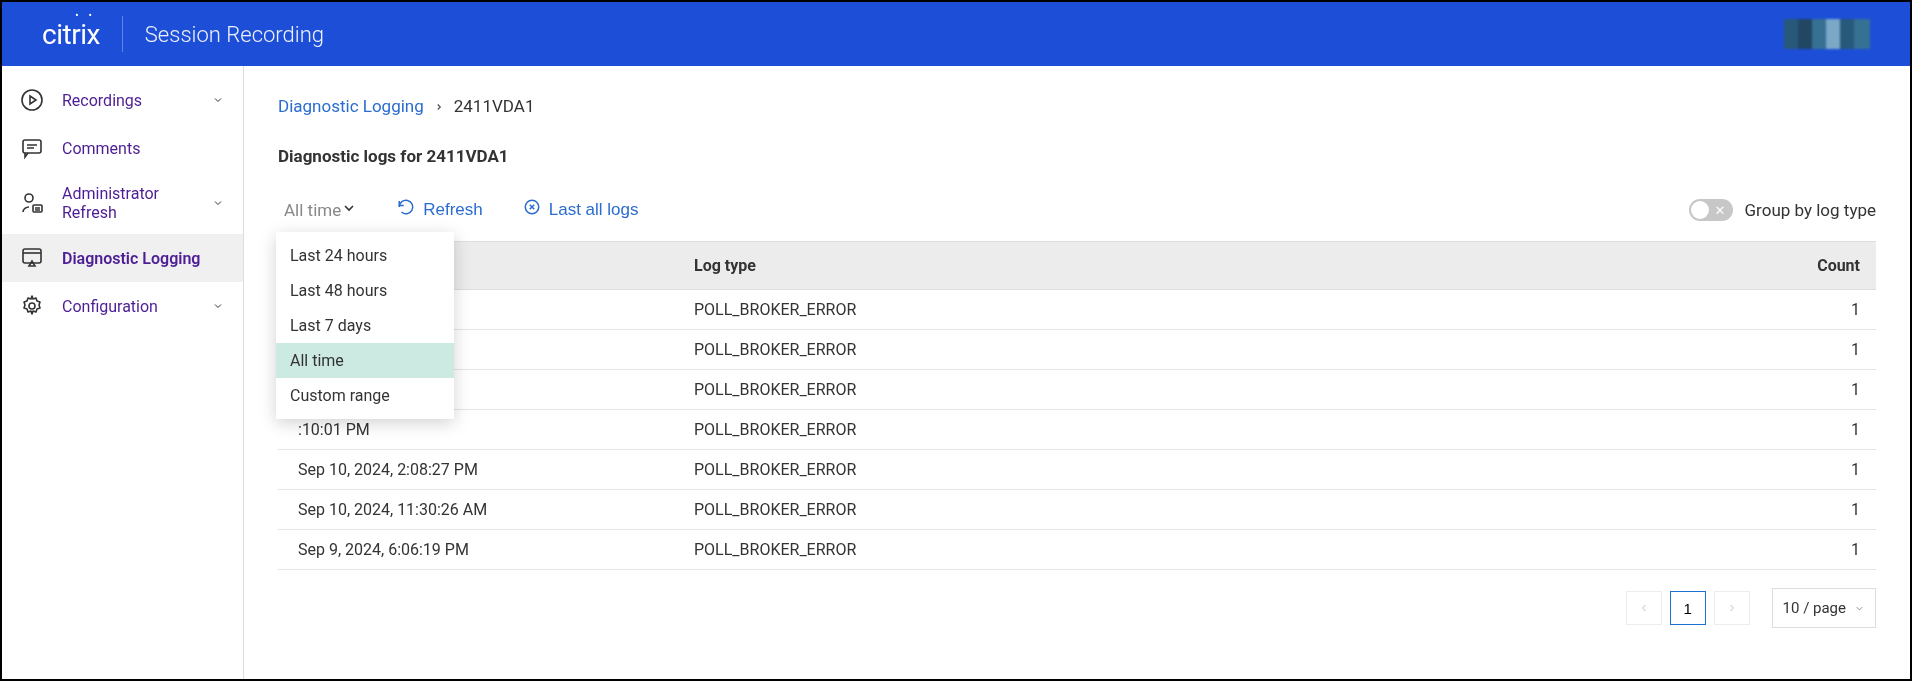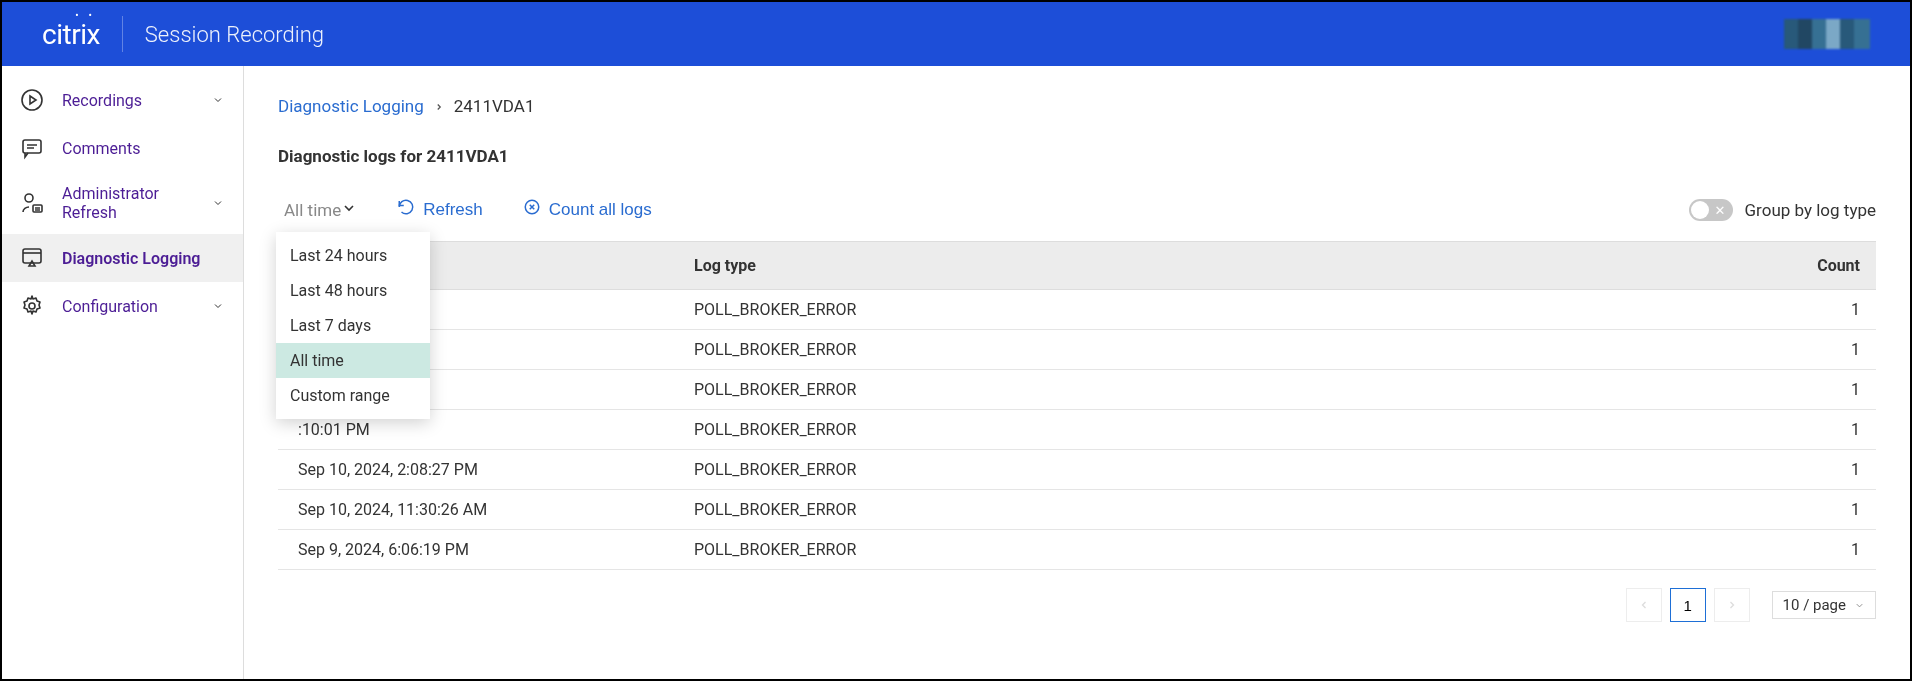--- a/index.html
+++ b/index.html
@@ -171,21 +171,21 @@
     color: #fff;
     font-size: 13px;
     line-height: 1;
   }
   .toggle-label { font-size: 17px; color: #333; }
   
   .dropdown {
     position: absolute;
     top: 36px;
     left: -2px;
-    width: 154px;
+    width: 178px;
     background: #fff;
     box-shadow: 0 4px 16px rgba(0,0,0,0.18);
     z-index: 20;
     padding: 6px 0;
   }
   .dropdown-item {
     padding: 8px 14px;
     font-size: 16px;
     color: #333;
     cursor: pointer;
@@ -235,21 +235,21 @@
     color: #999;
   }
   .pg-btn.disabled { opacity: 0.5; cursor: default; }
   .pg-input {
     width: 36px; height: 34px;
     border: 1.6px solid #1e6fd6;
     text-align: center;
     font-size: 15px;
   }
   .pg-size {
-    height: 28px;
+    height: 40px;
     border: 1px solid #ddd;
     padding: 0 10px;
     display: flex; align-items: center; gap: 8px;
     cursor: pointer;
     margin-left: 14px;
   }
 </style>
 </head>
 <body>
 
@@ -372,21 +372,21 @@
         <span>Refresh</span>
       </button>
 
       <button class="action-btn">
         <span>
           <svg width="18" height="18" viewBox="0 0 24 24" fill="none" stroke="#2a6cd0" stroke-width="2">
               <circle cx="12" cy="12" r="9"></circle>
               <path d="M9 9l6 6M15 9l-6 6"></path>
             </svg>
         </span>
-        <span>Count all logs</span>
+        <span>Last all logs</span>
       </button>
 
       <div class="toolbar-right">
         <div class="toggle">
           <div class="toggle-knob"></div>
           <span class="toggle-x">✕</span>
         </div>
         <span class="toggle-label">Group by log type</span>
       </div>
     </div>

